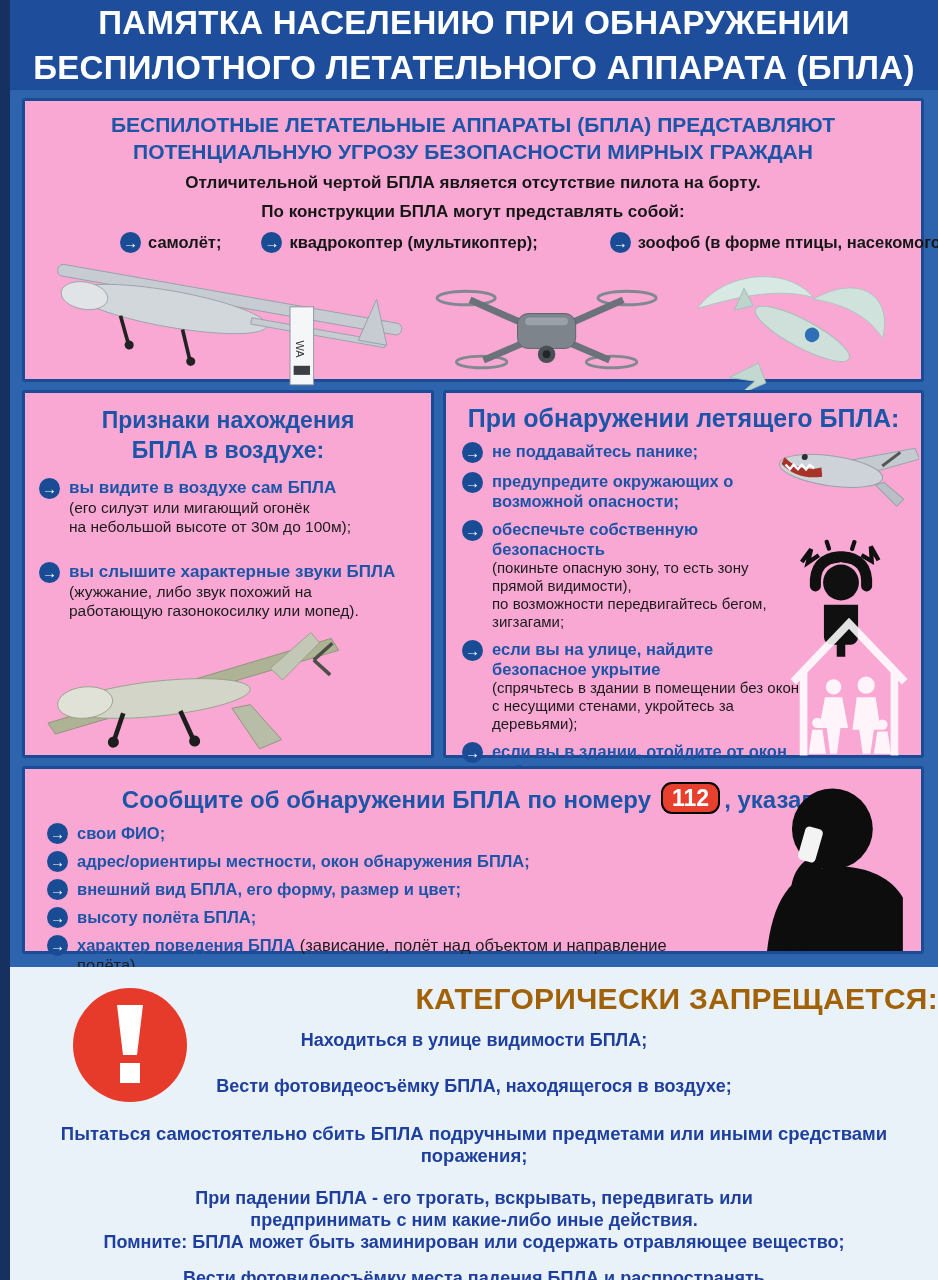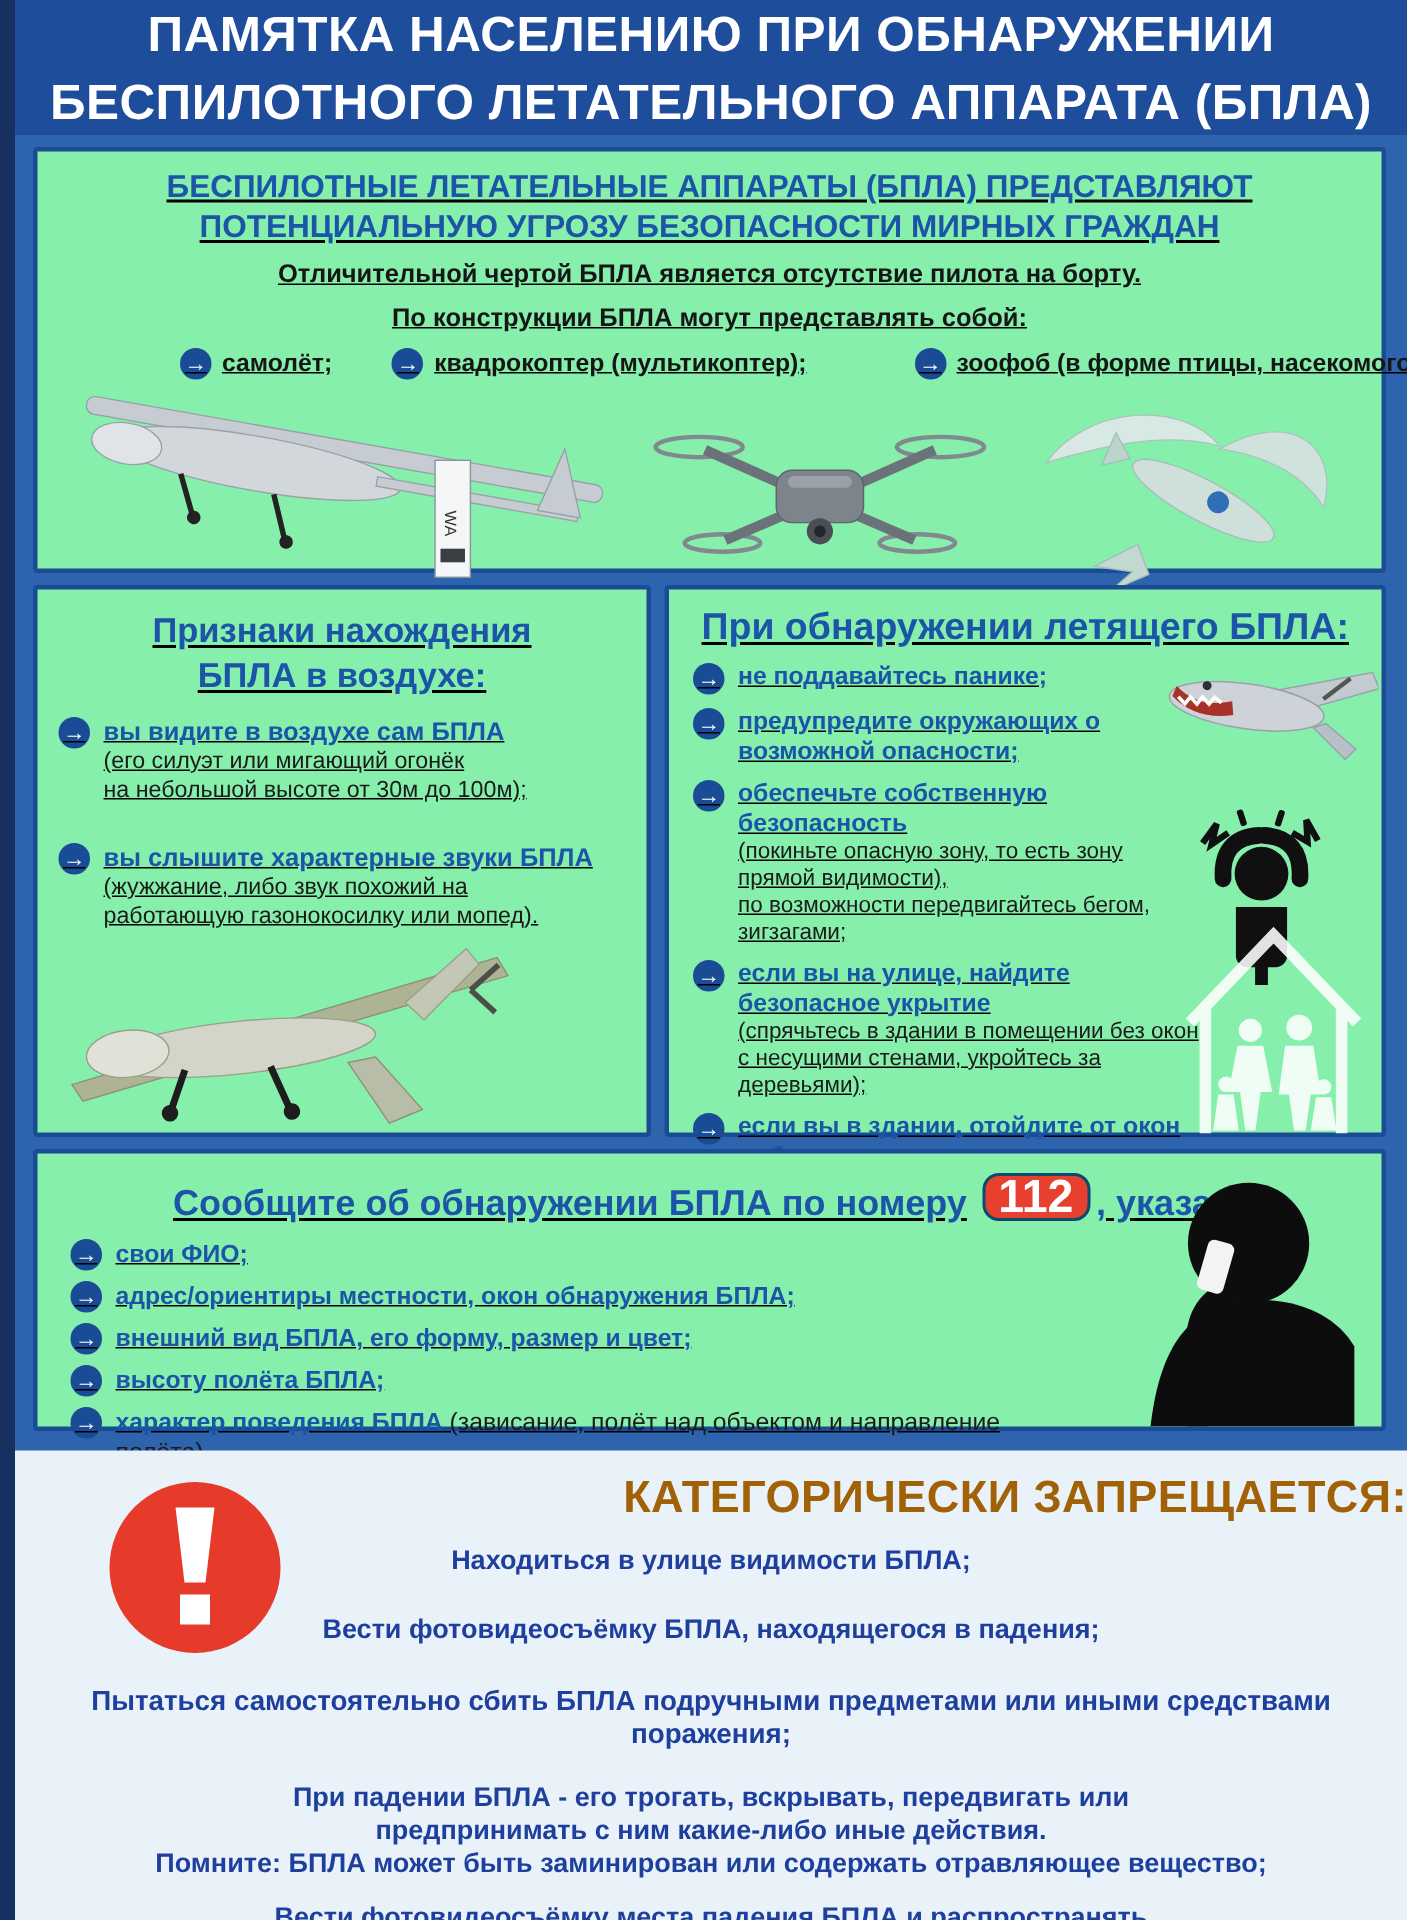--- a/index.html
+++ b/index.html
@@ -1,21 +1,21 @@
 <!DOCTYPE html>
 <html><head>
 <meta charset="utf-8">
 <style>
   html,body{margin:0;padding:0;}
   body{font-family:"Liberation Sans",sans-serif;}
   .poster{position:relative;width:938px;height:1280px;background:#2e63ad;overflow:hidden;}
   .edge-left{position:absolute;left:0;top:0;width:10px;height:1280px;background:#16305f;}
   .main{position:absolute;left:10px;top:0;width:928px;height:1280px;display:flex;flex-direction:column;}
   .hdr{height:106px;background:#1e4d9b;color:#ffffff;display:flex;flex-direction:column;justify-content:center;text-align:center;font-weight:bold;font-size:33px;line-height:45px;letter-spacing:.3px;}
-  .panel{background:#86efac;border:3px solid #1a4c96;border-radius:3px;box-sizing:border-box;position:relative;text-decoration:underline;}
+  .panel{background:#f9a8d4;border:3px solid #1a4c96;border-radius:3px;box-sizing:border-box;position:relative;}
   .intro{margin:8px 14px 0 12px;height:284px;}
   .intro .bighead{margin-top:10px;text-align:center;color:#1c55a7;font-weight:bold;font-size:21px;line-height:27px;}
   .intro .note{text-align:center;color:#161616;font-weight:bold;font-size:17px;line-height:22px;margin-top:7px;}
   .types{display:flex;margin:9px 18px 0 95px;gap:12px;}
   .titem{display:flex;align-items:center;gap:7px;font-weight:bold;font-size:16.5px;color:#161616;white-space:nowrap;}
   .titem:nth-child(2){margin-left:28px;}
   .titem:nth-child(3){margin-left:60px;}
   .dronerow{display:flex;align-items:flex-end;justify-content:space-between;padding:2px 14px 0 2px;height:138px;}
   .bt{flex:none;width:21px;height:21px;border-radius:50%;background:#1a4c96;color:#fff;font-weight:bold;font-size:15px;line-height:21px;text-align:center;display:inline-block;}
   .row2{margin:8px 14px 0 12px;height:368px;display:flex;gap:9px;}
@@ -31,21 +31,21 @@
   .detect .dhead{margin-top:10px;text-align:center;color:#1c55a7;font-weight:bold;font-size:25px;line-height:30px;}
   .detect .item{margin:9px 118px 0 16px;}
   .detect .lead{font-size:16.5px;line-height:19.5px;}
   .detect .sub{font-size:15px;line-height:18px;}
   .d-img{position:absolute;}
   .shark{right:2px;top:38px;}
   .ears{right:28px;top:140px;}
   .family{right:6px;top:215px;}
   .report{margin:8px 14px 0 12px;height:188px;}
   .rep-head{margin-top:13px;text-align:center;color:#1c55a7;font-weight:bold;font-size:24px;line-height:32px;}
-  .badge{display:inline-block;background:#e8402f;color:#ffffff;border-radius:11px;padding:0 9px;margin:0 4px 0 10px;border:2px solid #0c4a6e;font-size:31px;line-height:28px;vertical-align:2px;}
+  .badge{display:inline-block;background:#e8402f;color:#ffffff;border-radius:11px;padding:0 9px;margin:0 4px 0 10px;border:2px solid #000000;font-size:23px;line-height:28px;vertical-align:2px;}
   .report .item{margin:7px 230px 0 22px;}
   .report .lead{font-size:16.5px;line-height:20px;}
   .report .lead .nrm{font-weight:normal;color:#1b1b1b;}
   .phone-man{position:absolute;right:4px;bottom:0;}
   .prohibit{margin-top:13px;flex:1;background:#eaf2f9;position:relative;}
   .excl{position:absolute;left:60px;top:18px;}
   .p-head{padding-top:15px;text-align:right;color:#a16207;font-weight:bold;font-size:30px;line-height:34px;letter-spacing:.3px;}
   .p-item{text-align:center;color:#1e3f9e;font-weight:bold;font-size:18px;line-height:22px;white-space:pre-line;}
   .m1{margin-top:13px;}
   .m2{margin-top:24px;}
@@ -299,21 +299,21 @@
     </section>
 
     <section class="prohibit">
       <svg class="excl" width="120" height="120" viewBox="0 0 120 120">
         <circle cx="60" cy="60" r="57" fill="#e63a2b"></circle>
         <polygon points="47,20 73,20 67,70 53,70" fill="#ffffff"></polygon>
         <rect x="50" y="78" width="20" height="20" fill="#ffffff"></rect>
       </svg>
       <div class="p-head">КАТЕГОРИЧЕСКИ ЗАПРЕЩАЕТСЯ:</div>
       <div class="p-item m1">Находиться в улице видимости БПЛА;</div>
-      <div class="p-item m2">Вести фотовидеосъёмку БПЛА, находящегося в падения;</div>
+      <div class="p-item m2">Вести фотовидеосъёмку БПЛА, находящегося в воздухе;</div>
       <div class="p-item m3">Пытаться самостоятельно сбить БПЛА подручными предметами или иными средствами поражения;</div>
       <div class="p-item m4">При падении БПЛА - его трогать, вскрывать, передвигать или
 предпринимать с ним какие-либо иные действия.
 Помните: БПЛА может быть заминирован или содержать отравляющее вещество;</div>
       <div class="p-item m5">Вести фотовидеосъёмку места падения БПЛА и распространять
 его фото или видео в социальных сетях, мессенджерах, сети «Интернет».</div>
 
     </section>
 
   </div>

